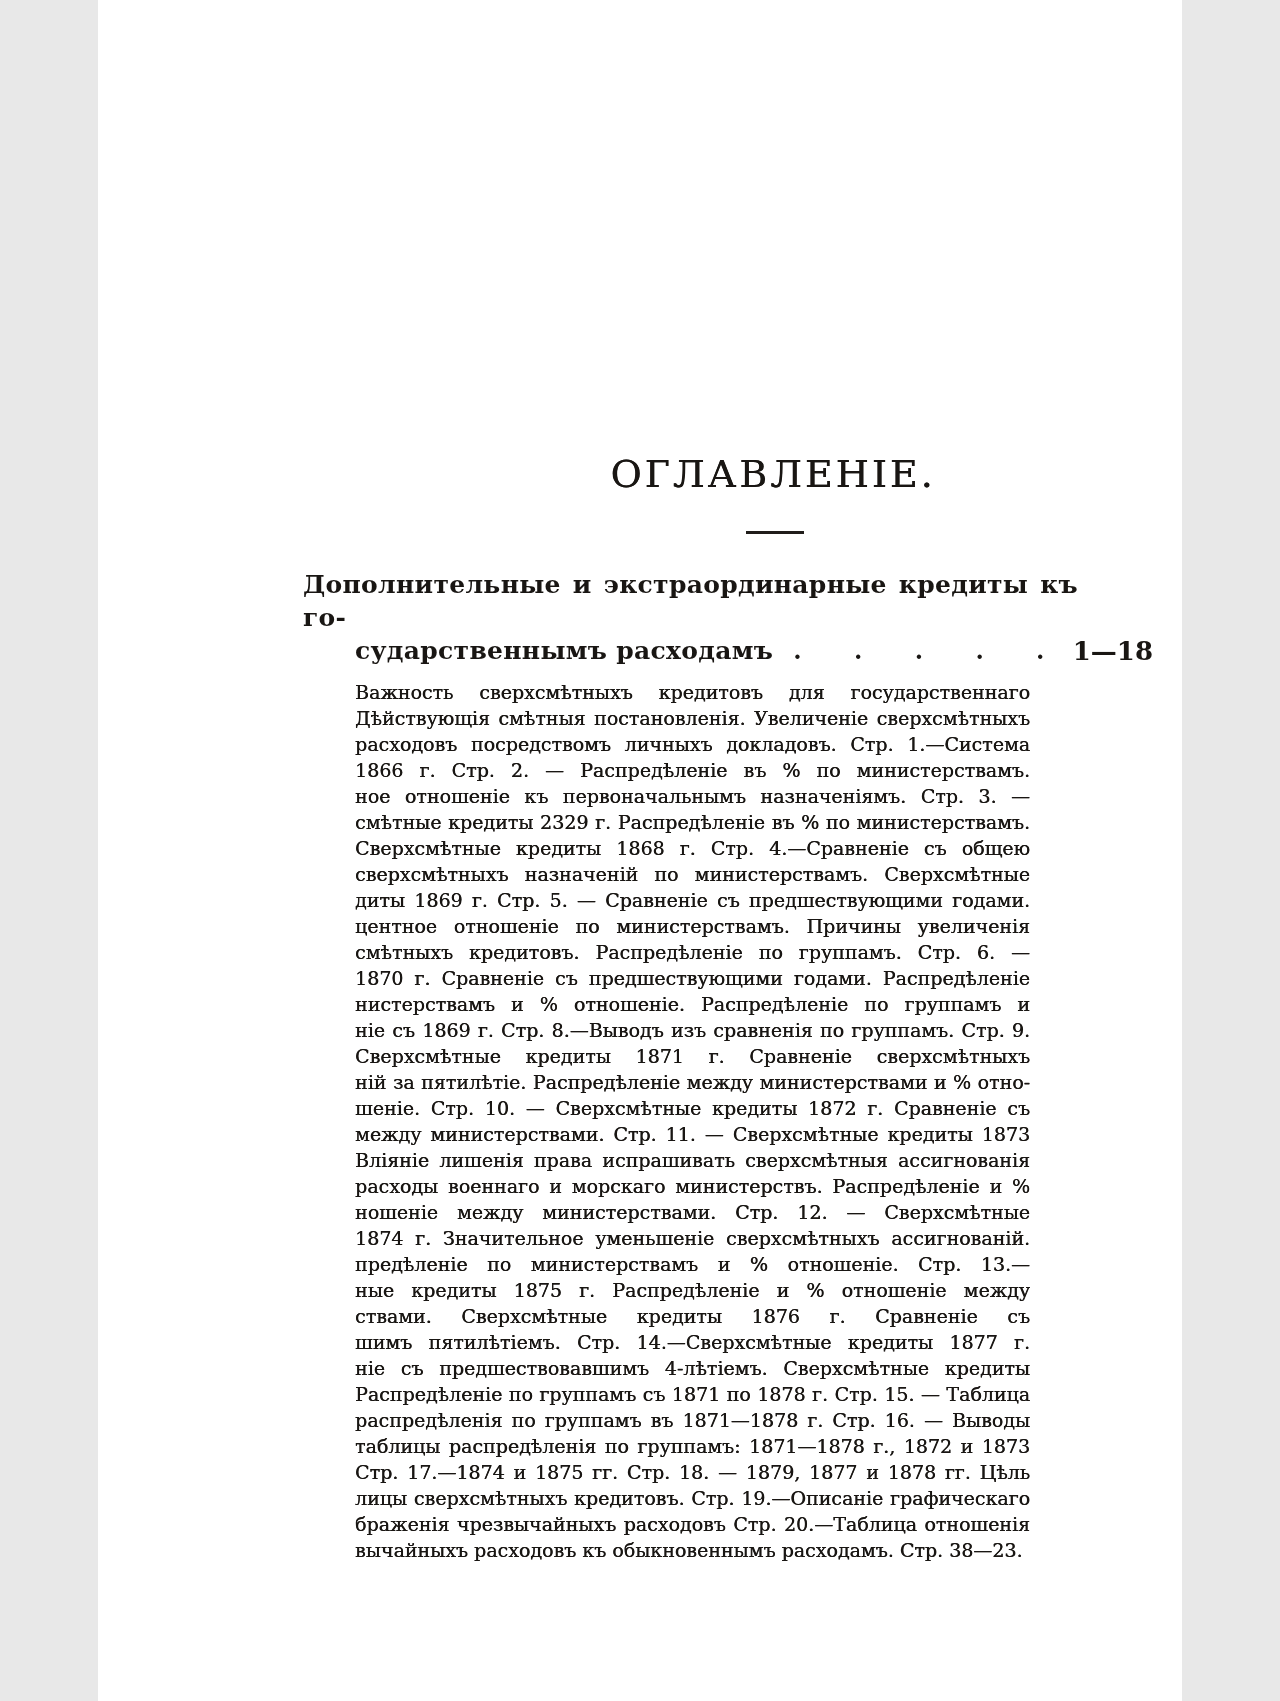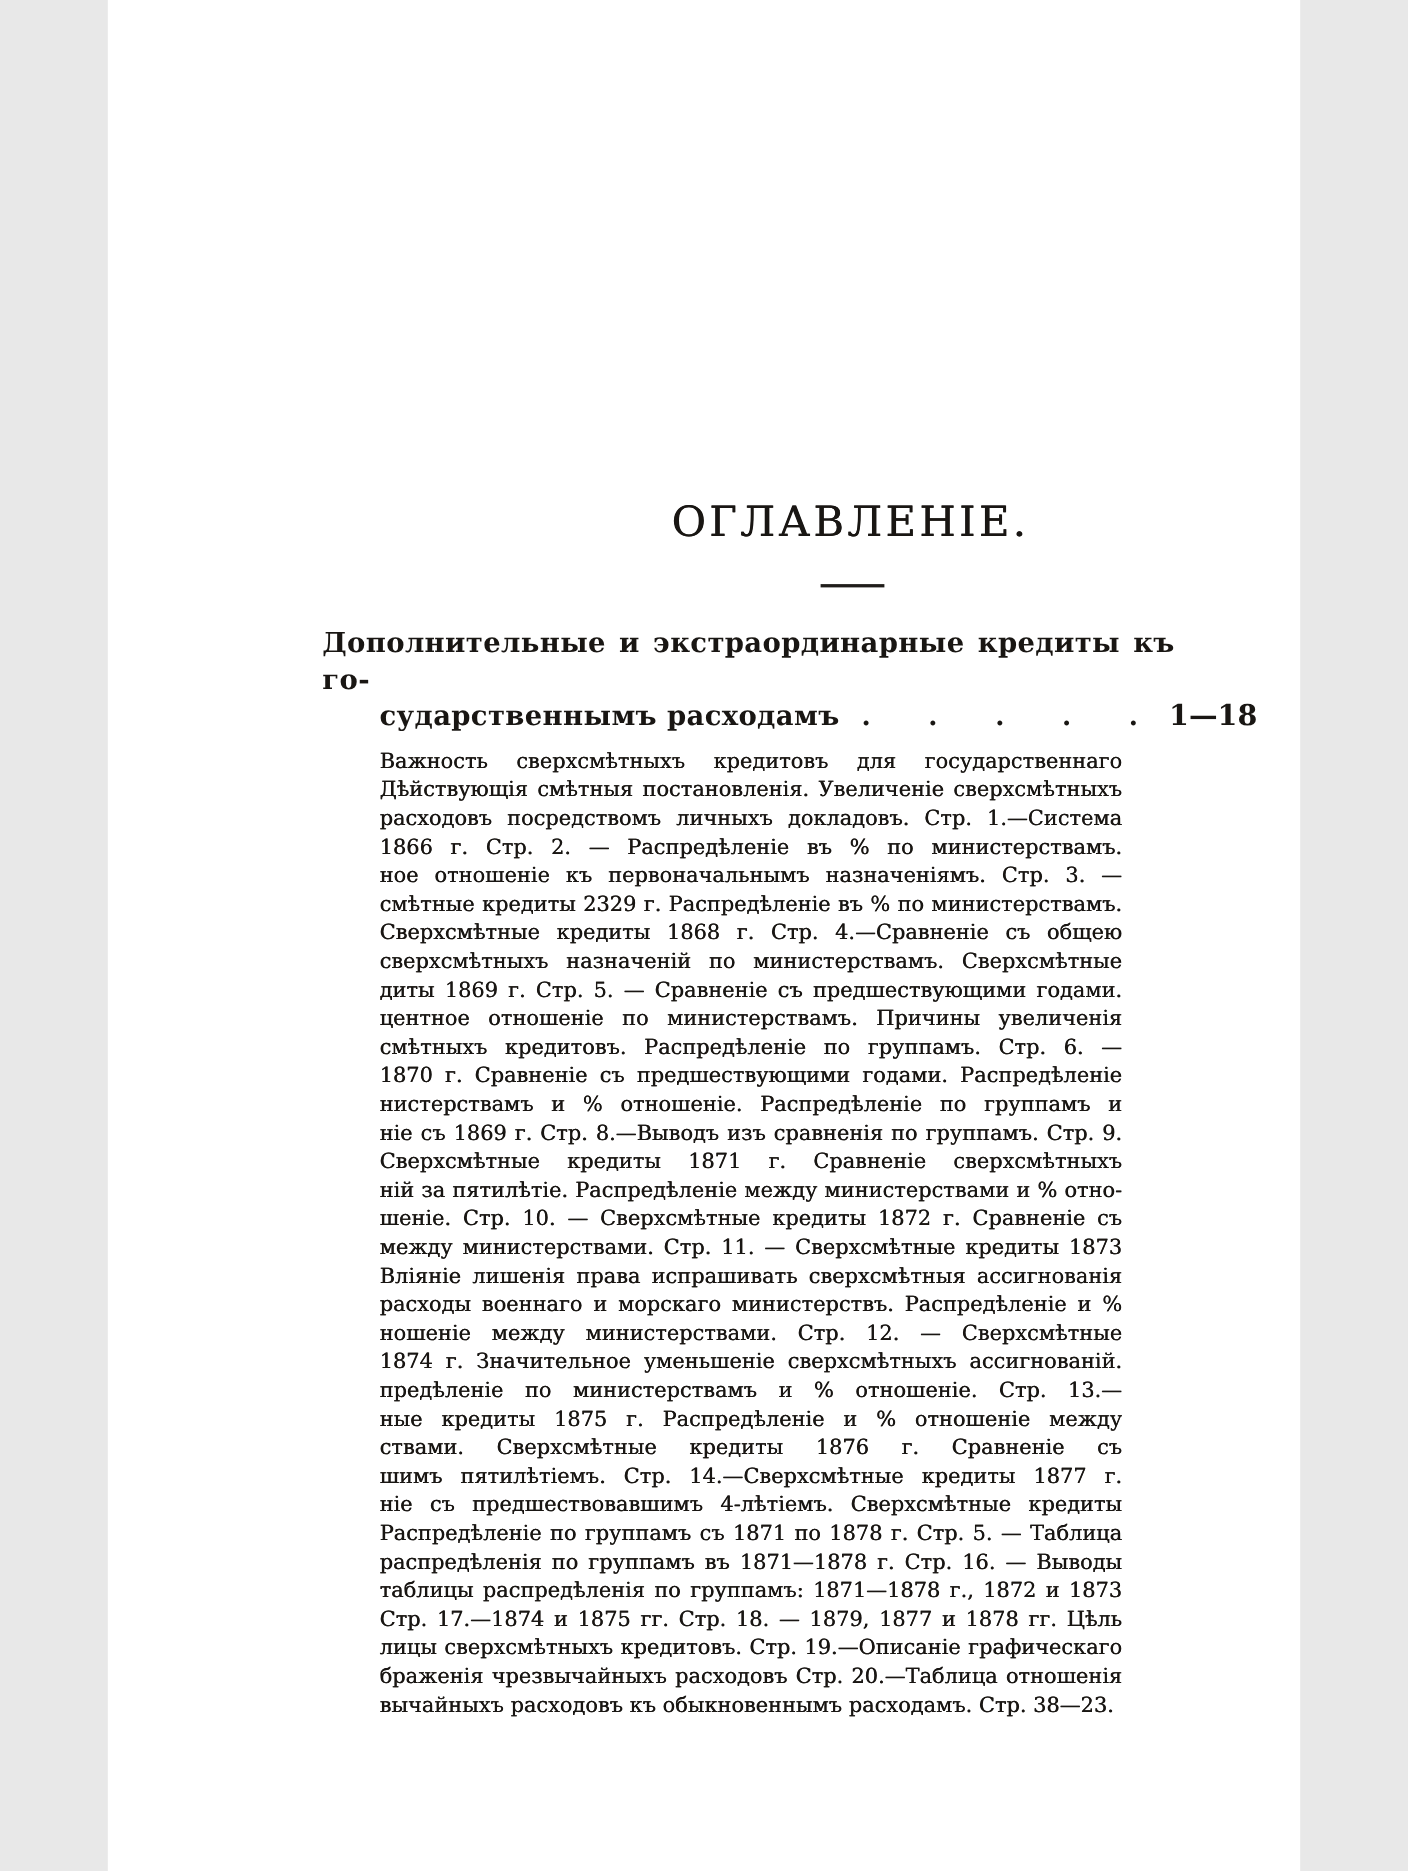--- a/index.html
+++ b/index.html
@@ -35,21 +35,21 @@
     position: absolute;
     top: 531px;
     left: 648px;
     width: 58px;
     height: 3px;
     background: #201d1a;
   }
   .content {
     position: absolute;
     top: 568px;
-    left: 195px;
+    left: 205px;
     width: 850px;
   }
   .entry-heading-line1 {
     font-weight: bold;
     font-size: 25px;
     line-height: 33px;
     width: 775px;
     text-align: justify;
     text-align-last: justify;
     letter-spacing: 0.3px;
@@ -145,21 +145,21 @@
         <div class="body-line">между министерствами. Стр. 11. — Сверхсмѣтные кредиты 1873 г.</div>
         <div class="body-line">Вліяніе лишенія права испрашивать сверхсмѣтныя ассигнованія на</div>
         <div class="body-line">расходы военнаго и морскаго министерствъ. Распредѣленіе и % от-</div>
         <div class="body-line">ношеніе между министерствами. Стр. 12. — Сверхсмѣтные кредиты</div>
         <div class="body-line">1874 г. Значительное уменьшеніе сверхсмѣтныхъ ассигнованій. Рас-</div>
         <div class="body-line">предѣленіе по министерствамъ и % отношеніе. Стр. 13.—Сверхсмѣт-</div>
         <div class="body-line">ные кредиты 1875 г. Распредѣленіе и % отношеніе между министер-</div>
         <div class="body-line">ствами. Сверхсмѣтные кредиты 1876 г. Сравненіе съ предшествовав-</div>
         <div class="body-line">шимъ пятилѣтіемъ. Стр. 14.—Сверхсмѣтные кредиты 1877 г. Сравне-</div>
         <div class="body-line">ніе съ предшествовавшимъ 4-лѣтіемъ. Сверхсмѣтные кредиты 1878 г.</div>
-        <div class="body-line">Распредѣленіе по группамъ съ 1871 по 1878 г. Стр. 5. — Таблица</div>
+        <div class="body-line">Распредѣленіе по группамъ съ 1871 по 1878 г. Стр. 15. — Таблица</div>
         <div class="body-line">распредѣленія по группамъ въ 1871—1878 г. Стр. 16. — Выводы изъ</div>
         <div class="body-line">таблицы распредѣленія по группамъ: 1871—1878 г., 1872 и 1873 гг.</div>
         <div class="body-line">Стр. 17.—1874 и 1875 гг. Стр. 18. — 1879, 1877 и 1878 гг. Цѣль таб-</div>
         <div class="body-line">лицы сверхсмѣтныхъ кредитовъ. Стр. 19.—Описаніе графическаго изо-</div>
         <div class="body-line">браженія чрезвычайныхъ расходовъ Стр. 20.—Таблица отношенія чрез-</div>
         <div class="body-line">вычайныхъ расходовъ къ обыкновеннымъ расходамъ. Стр. 38—23.</div>
       </div>
 
   </div>
 

